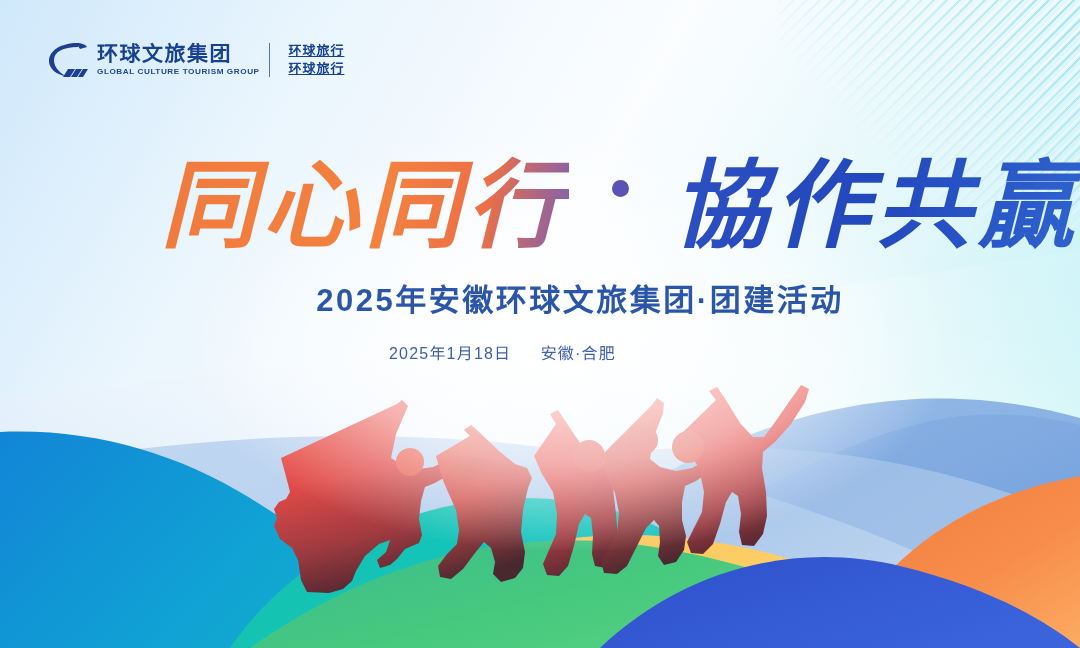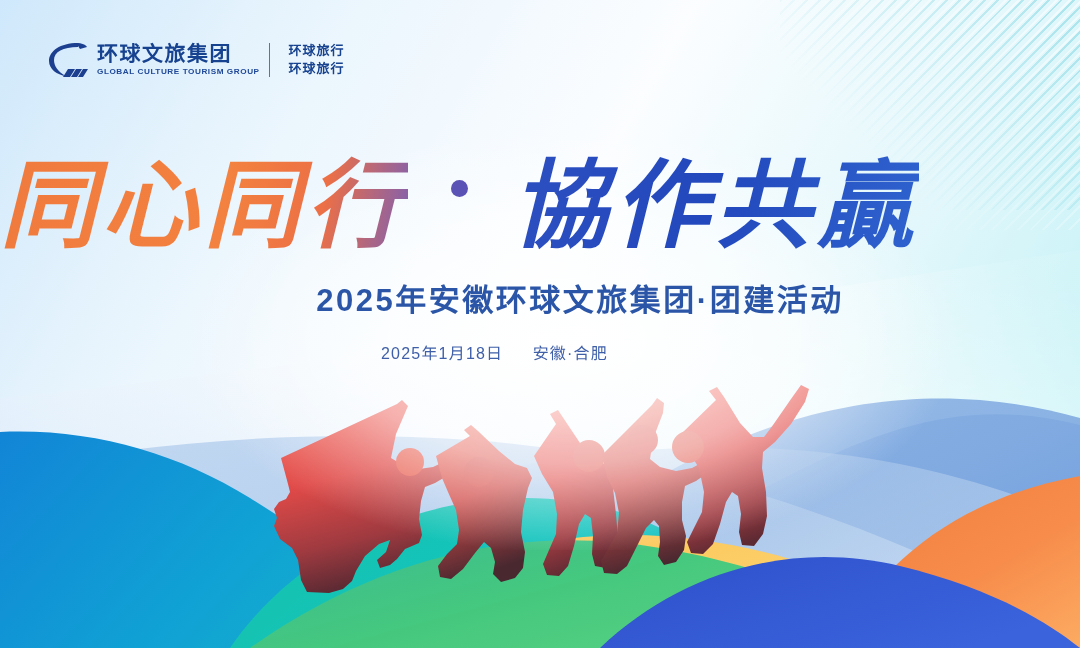--- a/index.html
+++ b/index.html
@@ -64,27 +64,27 @@
     font-size:8px;font-weight:bold;color:#20499a;
     letter-spacing:0.55px;line-height:1.2;margin-top:2px;
     white-space:nowrap;
     transform:scaleX(1.02);transform-origin:left center;
   }
   .logo-divider{
     width:1px;height:34px;background:#2a56a5;opacity:.8;margin:0 9px 0 4px;
   }
   .logo-tag{
     font-size:13px;font-weight:bold;color:#17428f;
-    letter-spacing:1px;line-height:1.38;white-space:nowrap;
+    letter-spacing:1px;line-height:1.38;white-space:nowrap;text-decoration:underline;
   }
 
   
   .headline{
     position:absolute;left:0;top:128px;width:1080px;
-    text-align:left;z-index:11;
+    text-align:right;z-index:11;
     white-space:nowrap;
     font-family:"DejaVu Serif","Liberation Serif",serif;
   }
   .hl-part{
     font-size:96px;font-weight:bold;
     letter-spacing:6px;
     display:inline-block;vertical-align:middle;
     font-style:italic;
   }
   .hl-left{
@@ -104,21 +104,21 @@
   }
 
   
   .subtitle{
     position:absolute;left:0;top:275px;width:1080px;
     text-align:center;z-index:11;
     font-size:31px;font-weight:bold;color:#2b56a8;
     letter-spacing:2.5px;white-space:nowrap;margin-left:40px;
   }
   .dateline{
-    position:absolute;left:8px;top:340px;width:973px;
+    position:absolute;left:16px;top:340px;width:973px;
     text-align:center;z-index:11;
     font-size:16px;color:#3f5fa8;
     letter-spacing:1.2px;white-space:nowrap;
   }
   .dateline .sep{display:inline-block;width:18px;}
 </style>
 </head>
 <body>
 
 <div id="banner">

